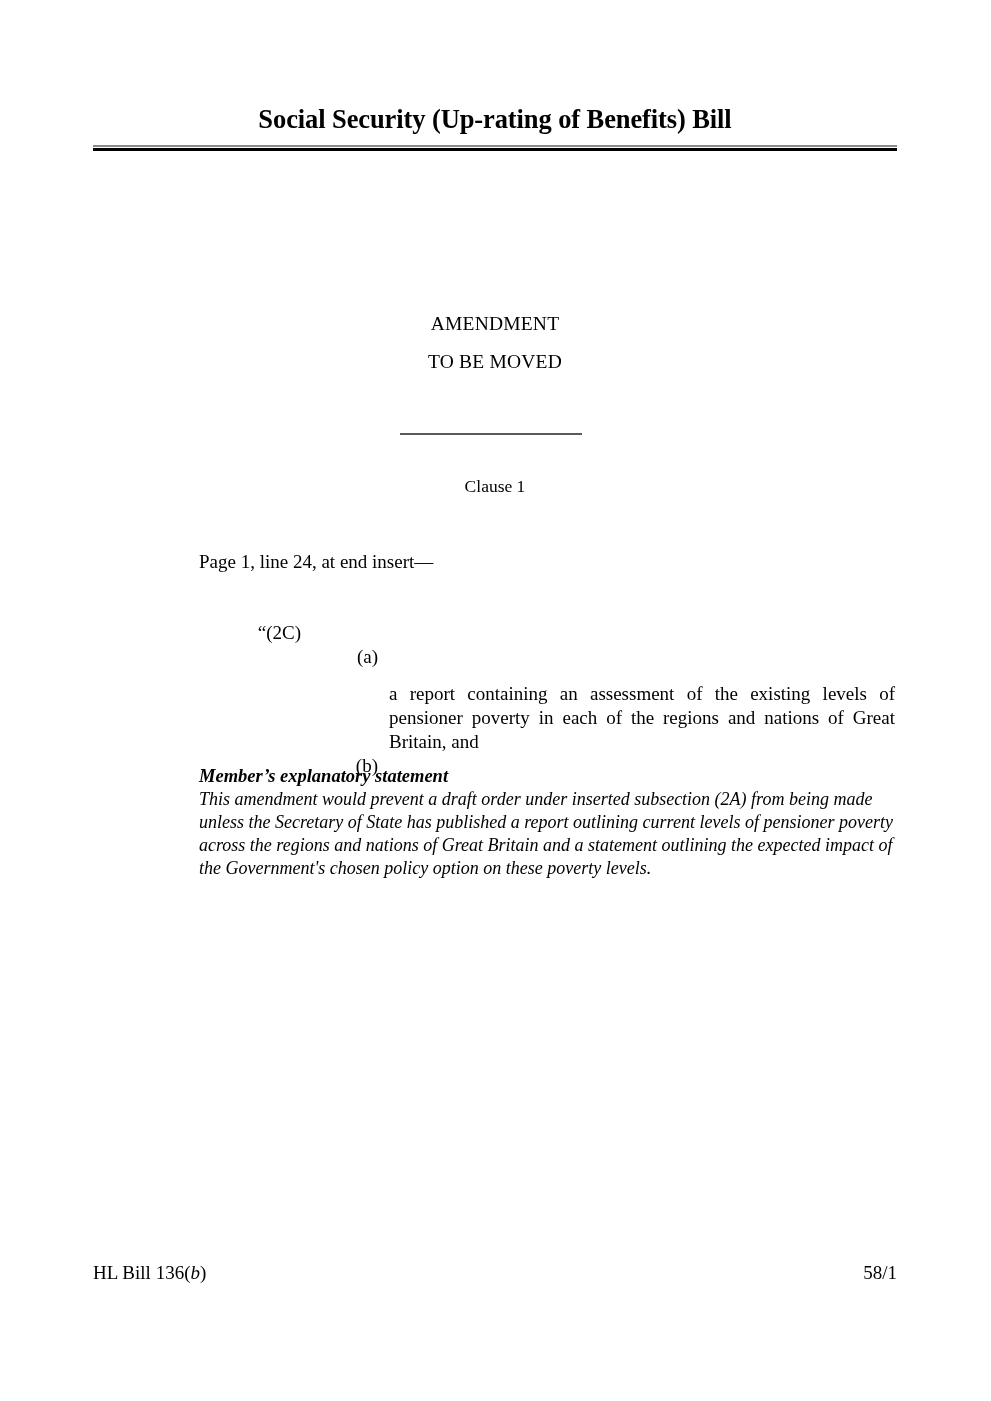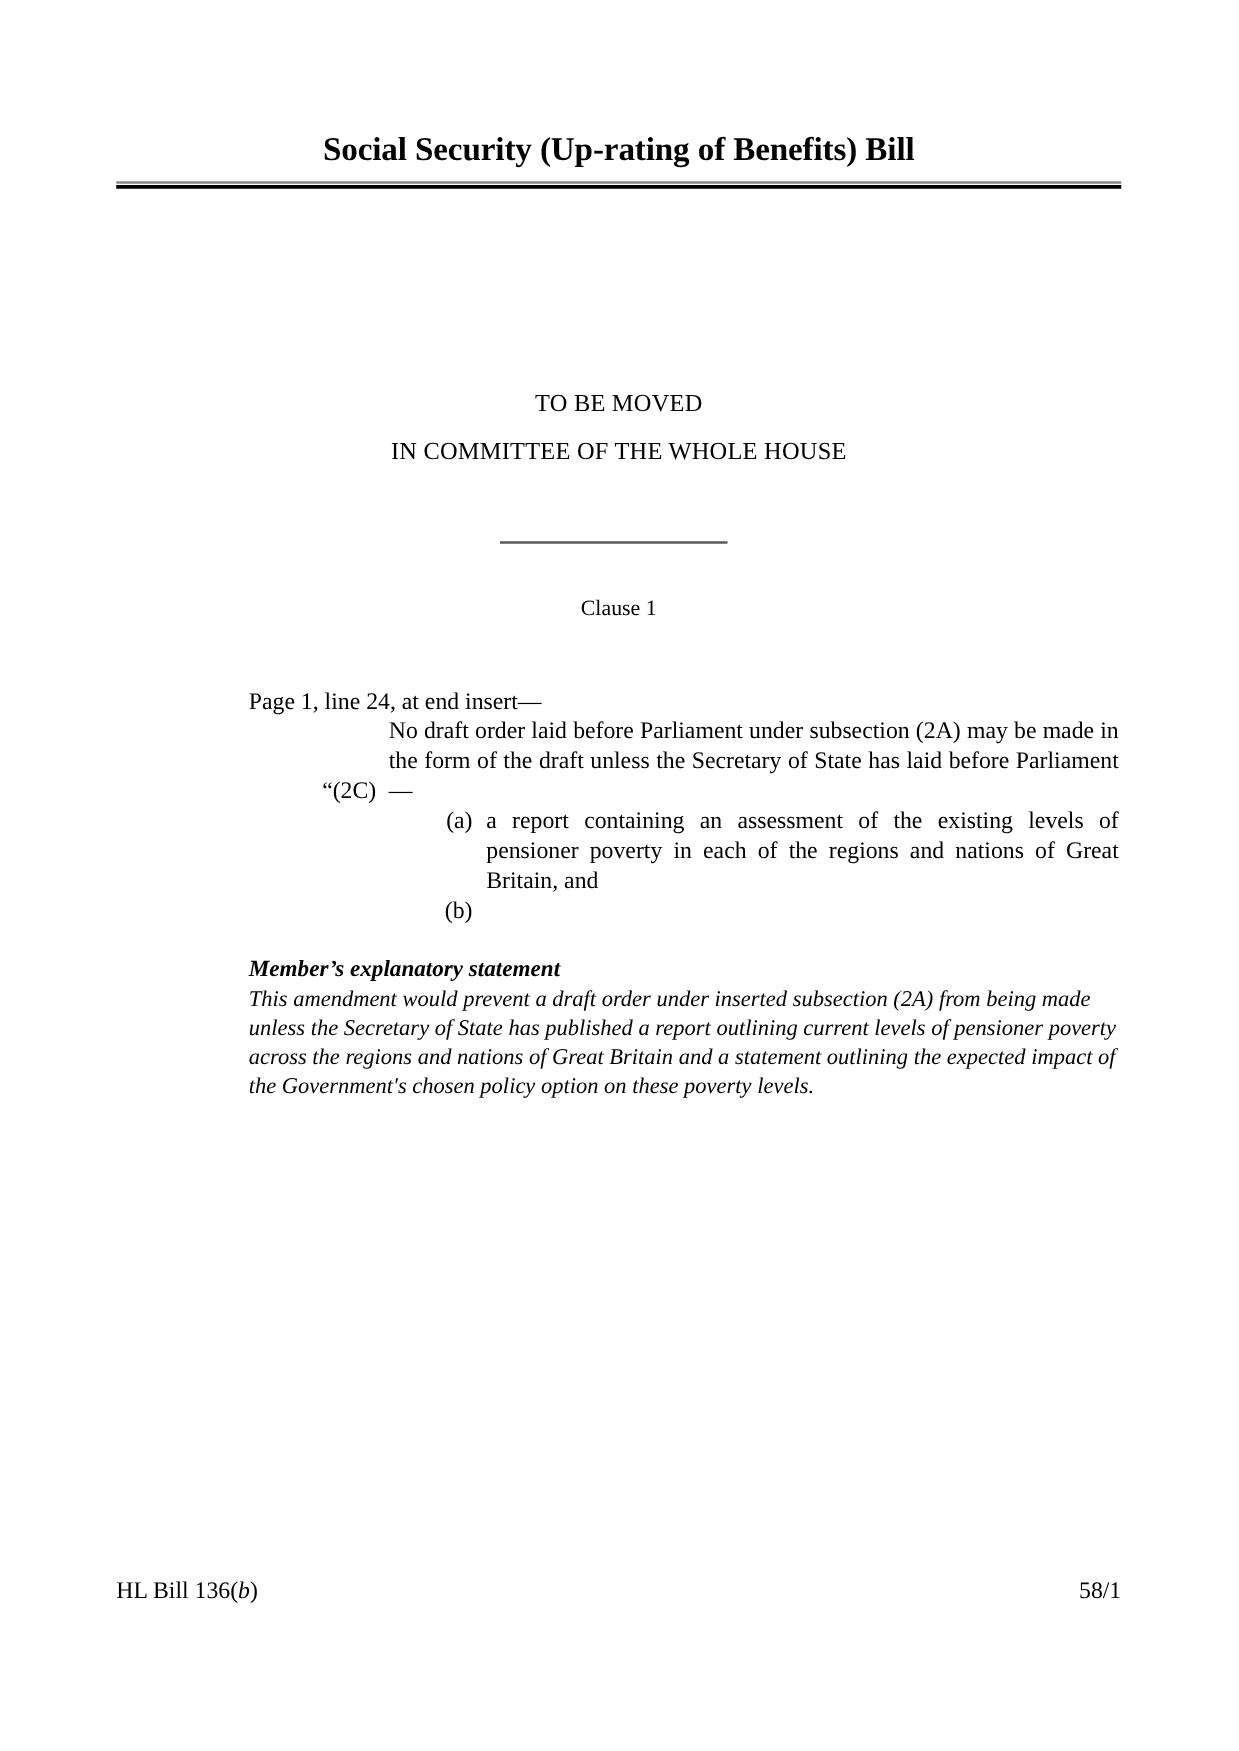--- a/index.html
+++ b/index.html
@@ -153,20 +153,21 @@
     flex: 0 0 190px;
     text-align: right;
     padding-right: 11px;
     box-sizing: border-box;
     white-space: nowrap;
   }
   .para-text {
     flex: 1 1 auto;
     text-align: justify;
     text-justify: inter-word;
+    margin-top: 37px;
   }
 
   
   .explanatory {
     position: absolute;
     left: 199px;
     top: 765px;
     width: 697px;
     font-size: 18px;
     line-height: 23px;
@@ -203,35 +204,34 @@
 <div class="page">
 
   <div class="doc-title">Social Security (Up-rating of Benefits) Bill</div>
 
   <div class="rule-double">
     <div class="thin"></div>
     <div class="thick"></div>
   </div>
 
   <div class="heading-block">
+    <div class="hline">AMENDMENT</div>
     <div class="hline">TO BE MOVED</div>
-    <div class="hline">IN COMMITTEE OF THE WHOLE HOUSE</div>
   </div>
 
   <div class="rule-short"></div>
 
   <div class="clause-heading">Clause 1</div>
 
 
   <div class="amend-intro">Page 1, line 24, at end insert—</div>
 
   <div class="subsection">
     <div class="sub-row">
       <div class="sub-marker">“(2C)</div>
-      <div class="sub-text">No draft order laid before Parliament under subsection (2A) may be made in the form of the draft unless the Secretary of State has laid before Parliament—</div>
     </div>
 
     <div class="para-list">
       <div class="para-row">
         <div class="para-marker">(a)</div>
         <div class="para-text">a report containing an assessment of the existing levels of pensioner poverty in each of the regions and nations of Great Britain, and</div>
       </div>
       <div class="para-row">
         <div class="para-marker">(b)</div>
       </div>

